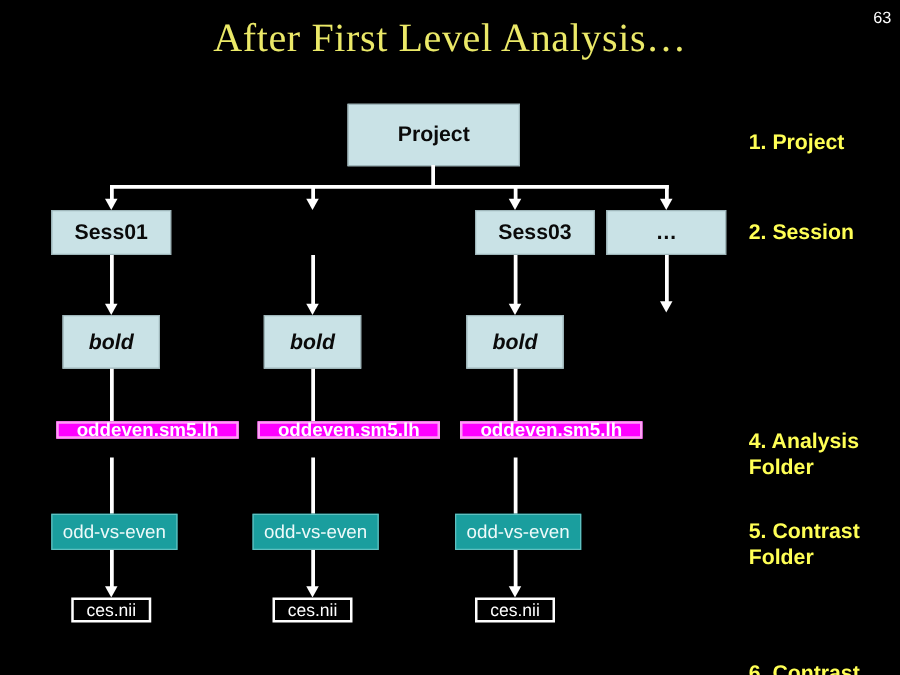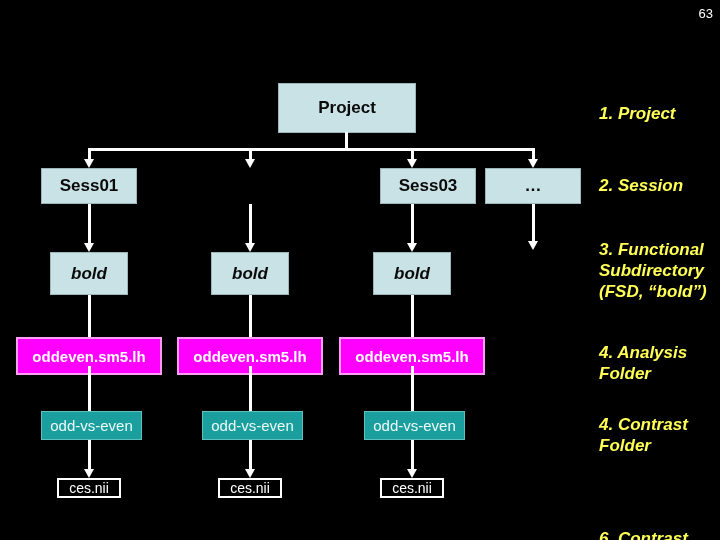--- a/index.html
+++ b/index.html
@@ -26,50 +26,51 @@
     box-sizing:border-box;text-align:center;
   }
   .box.blue{
     background:var(--box-blue);border:1px solid var(--box-blue-border);
     color:#0a0a0a;font-weight:bold;font-size:17px;
   }
   .box.root{left:278px;top:83px;width:138px;height:50px;}
   .box.session{top:168px;width:96px;height:36px;}
   .box.fsd{top:252px;width:78px;height:43px;font-style:italic;}
   .box.analysis{
-    top:337px;width:146px;height:38px;background:var(--magenta);
+    top:337px;width:146px;height:14px;background:var(--magenta);
     border:2px solid var(--magenta-border);color:#ffffff;
-    font-weight:bold;font-size:15px;
+    font-weight:bold;font-size:15px;margin-left:29px;
   }
   .box.contrast{
     top:411px;width:101px;height:29px;background:var(--teal);
     border:1px solid var(--teal-border);color:#eefafa;font-size:15px;
   }
   .box.values{
     top:478px;width:64px;height:20px;background:#000000;
     border:2px solid #ffffff;color:#ffffff;font-size:14px;
   }
   .vline{position:absolute;width:3px;background:var(--line);}
   .hline{position:absolute;height:3px;background:var(--line);}
   .arrow-down{
     position:absolute;width:0;height:0;
     border-left:5px solid transparent;border-right:5px solid transparent;
     border-top:9px solid var(--line);
   }
   .legend-item{
     position:absolute;left:599px;width:118px;color:var(--label-yellow);
-    font-weight:bold;font-size:17px;line-height:21px;font-style:italic;
+    font-weight:bold;font-size:17px;line-height:21px;
   }
 </style>
 </head>
 <body>
 
 <div class="slide">
 
   <div class="page-number">63</div>
+  <div class="slide-title">After First Level Analysis…</div>
 
   <div class="box blue root">Project</div>
 
   <div class="vline" style="left:345px;top:132px;height:17px;"></div>
   <div class="hline" style="left:88px;top:148px;width:447px;"></div>
 
   <div class="vline" style="left:88px;top:148px;height:12px;"></div>
   <div class="arrow-down" style="left:84px;top:159px;"></div>
   <div class="vline" style="left:249px;top:148px;height:12px;"></div>
   <div class="arrow-down" style="left:245px;top:159px;"></div>
@@ -118,18 +119,17 @@
   <div class="arrow-down" style="left:245px;top:469px;"></div>
   <div class="vline" style="left:411px;top:440px;height:30px;"></div>
   <div class="arrow-down" style="left:407px;top:469px;"></div>
 
   <div class="box values" style="left:57px;">ces.nii</div>
   <div class="box values" style="left:218px;">ces.nii</div>
   <div class="box values" style="left:380px;">ces.nii</div>
 
   <div class="legend-item" style="top:103px;">1. Project</div>
   <div class="legend-item" style="top:175px;">2. Session</div>
-  <div class="legend-item" style="top:239px;">3. Functional Subdirectory (FSD, “bold”)</div>
   <div class="legend-item" style="top:342px;">4. Analysis Folder</div>
-  <div class="legend-item" style="top:414px;">4. Contrast Folder</div>
+  <div class="legend-item" style="top:414px;">5. Contrast Folder</div>
   <div class="legend-item" style="top:480px;margin-top:48px;">6. Contrast Values</div>
 
 </div>
 
 </body></html>

